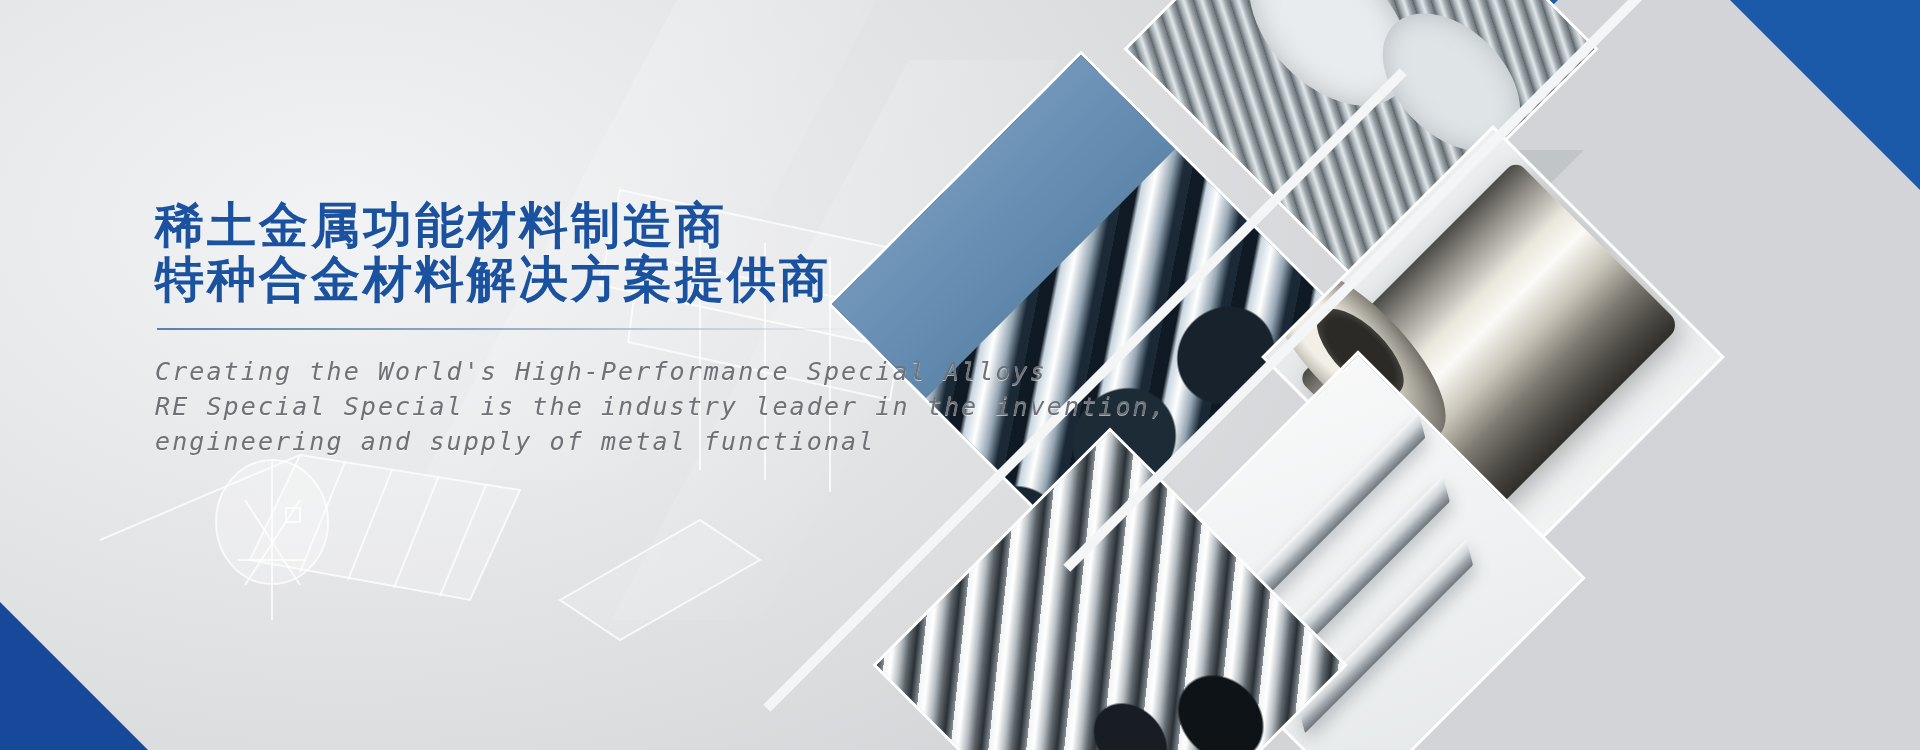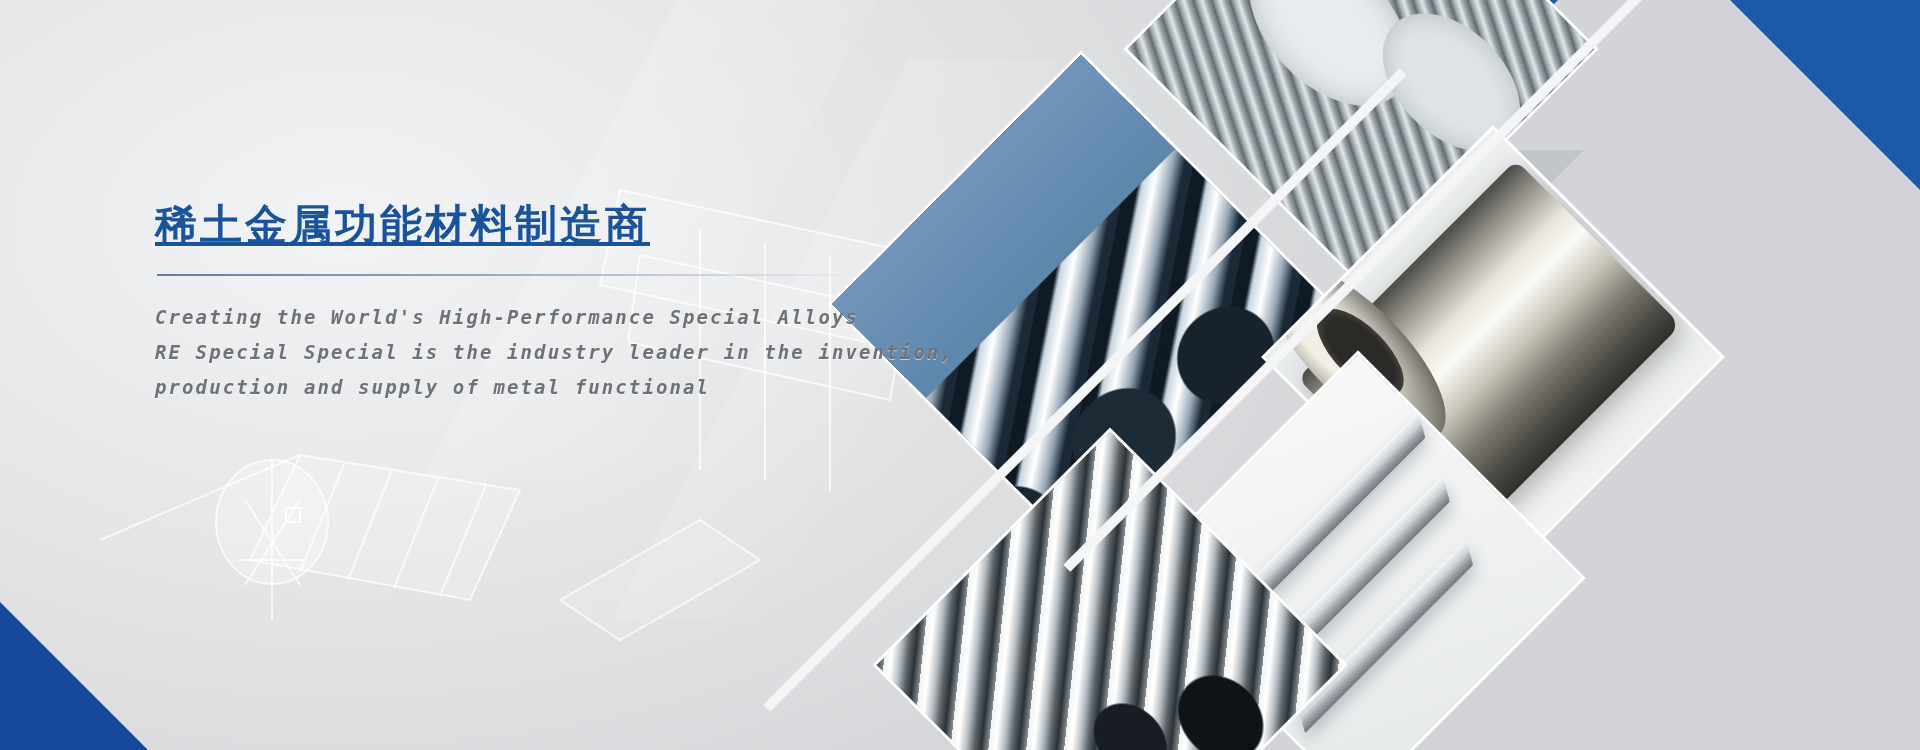--- a/index.html
+++ b/index.html
@@ -20,37 +20,36 @@
     position:absolute;
     background:linear-gradient(100deg,rgba(255,255,255,.55),rgba(255,255,255,.12));
     transform:skewX(-28deg);
     pointer-events:none;
   }
 
   
   #textblock{position:absolute;left:155px;top:198px;width:760px;}
   .cnline{
     color:#1a52a0;
-    font-size:42px;
+    font-size:49px;
     font-weight:bold;
     letter-spacing:3px;
     line-height:54px;
     white-space:nowrap;
     text-shadow:0 1px 1px rgba(255,255,255,.55);
-    text-decoration:underline;
   }
   #divider{
     width:706px;height:2px;margin:22px 0 24px 2px;
     background:linear-gradient(90deg,#5d7fae 0%,#93a7c3 45%,rgba(170,185,205,0) 100%);
   }
   .enline{
     color:#6e7276;
-    font-size:19px;
+    font-size:25px;
     font-style:italic;
-    font-weight:bold;
+    font-weight:normal;
     letter-spacing:2.1px;
     line-height:35px;
     white-space:nowrap;
     font-family:"DejaVu Sans Mono","Liberation Mono",monospace;
     text-shadow:0 1px 0 rgba(255,255,255,.6);
   }
 
   
   #tri-topright{
     position:absolute;right:0;top:0;width:0;height:0;
@@ -275,21 +274,22 @@
     <div class="inner">
         <div class="ends"></div>
       </div>
   </div>
 
   <div class="seam" style="left:1080px;top:-60px;width:10px;height:900px;"></div>
   <div class="seam" style="left:1380px;top:-200px;width:10px;height:900px;"></div>
 
   <div id="textblock">
     <div class="cnline">稀土金属功能材料制造商</div>
+    <div class="cnline">特种合金材料解决方案提供商</div>
 
     <div id="divider"></div>
 
     <div class="enline">Creating the World's High-Performance Special Alloys</div>
     <div class="enline">RE Special Special is the industry leader in the invention,</div>
-    <div class="enline">production and supply of metal functional</div>
+    <div class="enline">engineering and supply of metal functional</div>
   </div>
 
 </div>
 
 </body></html>

